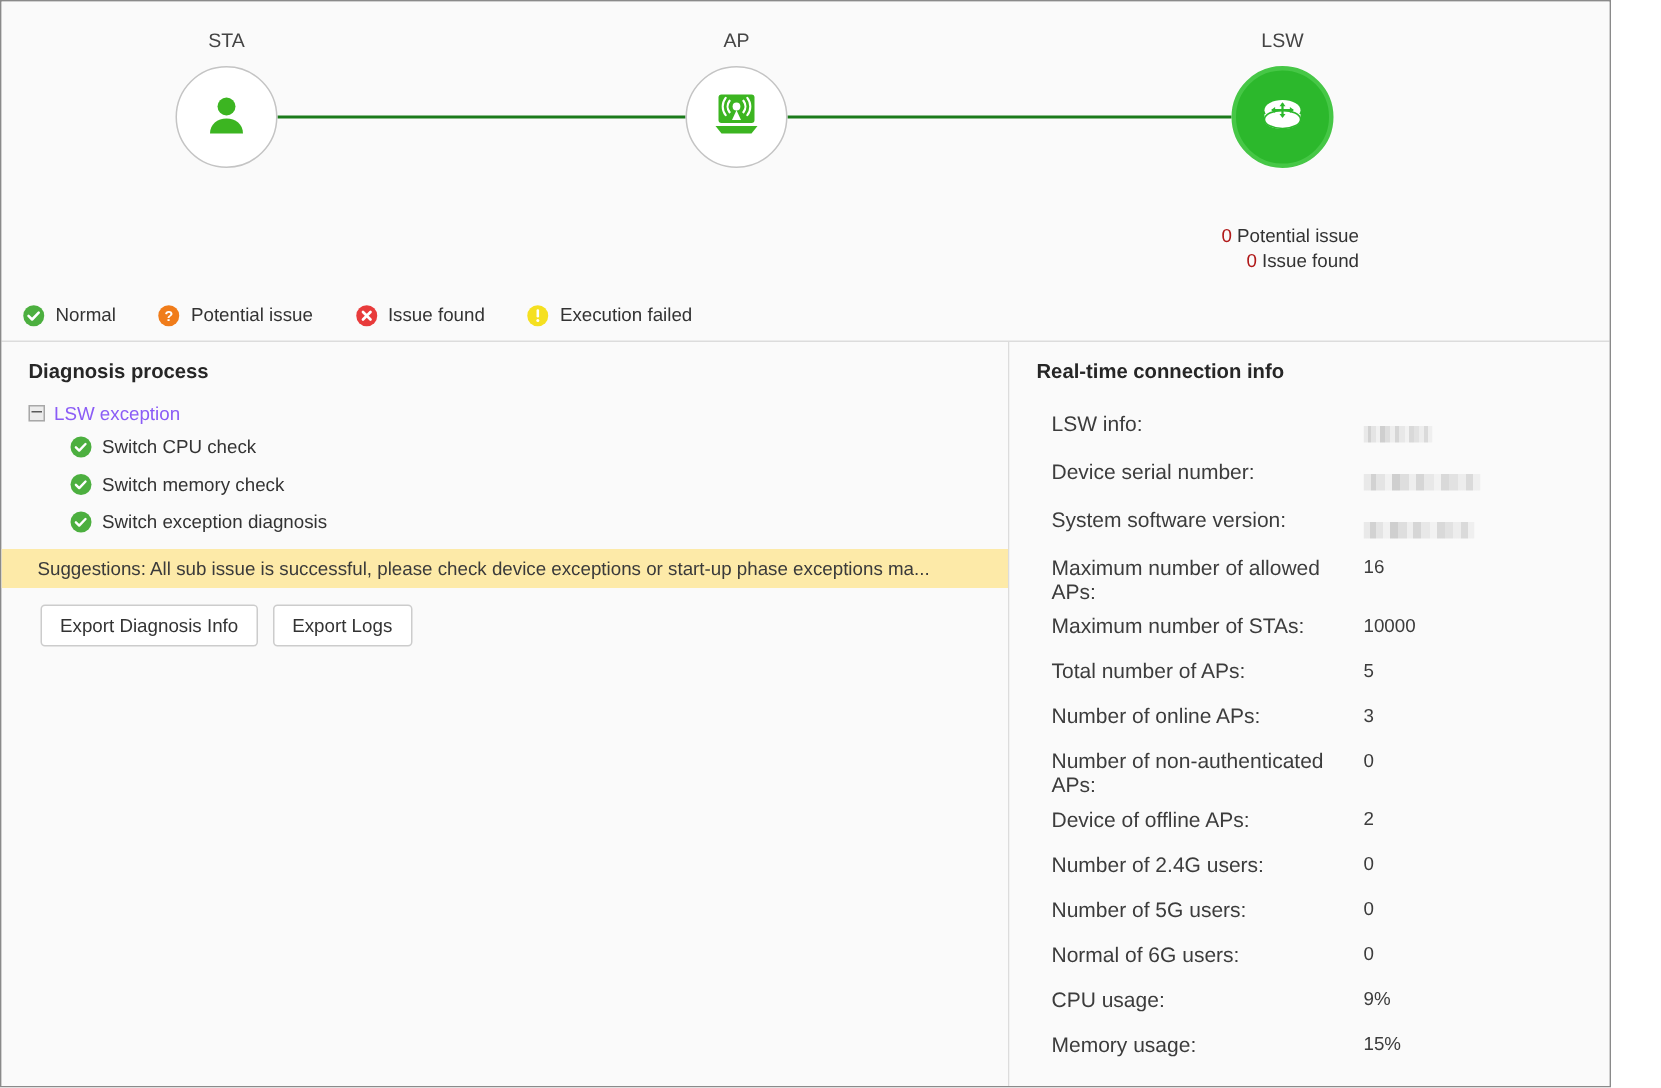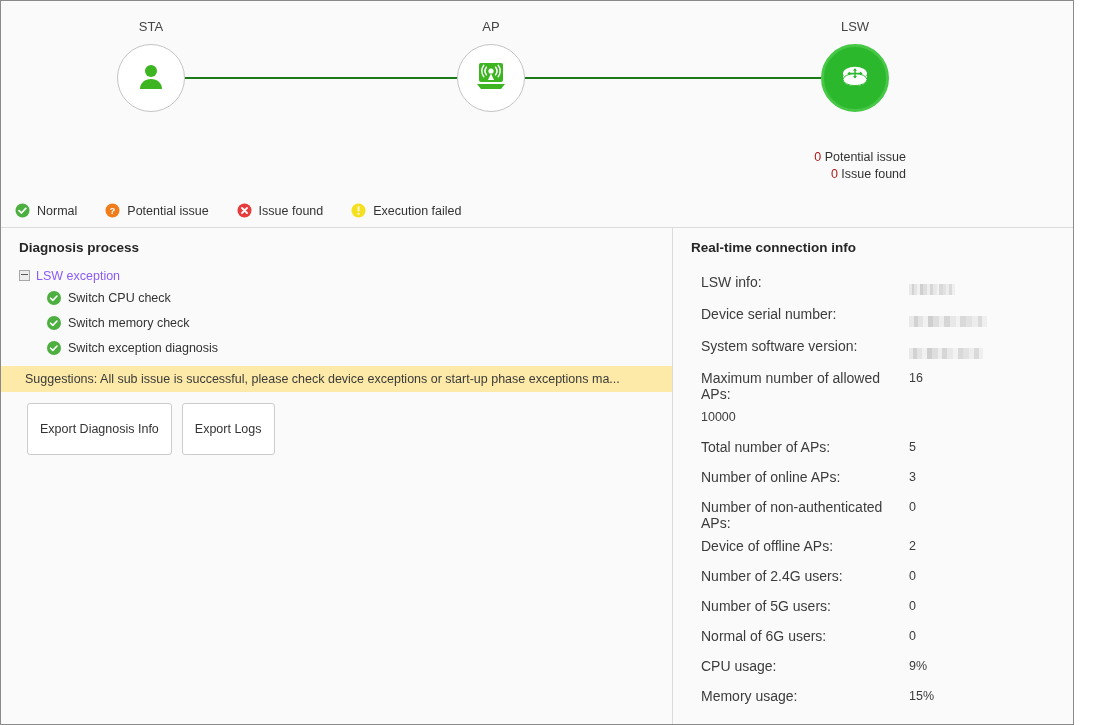--- a/index.html
+++ b/index.html
@@ -74,21 +74,21 @@
   .legend {
     position: absolute;
     left: 14px;
     top: 202px;
     display: flex;
     align-items: center;
     gap: 28px;
   }
   .legend-item {
     display: flex;
-    align-items: center;
+    align-items: flex-start;
     gap: 7px;
     font-size: 12.5px;
     color: #333333;
   }
   .legend-ico {
     width: 15px;
     height: 15px;
     border-radius: 50%;
     display: flex;
     align-items: center;
@@ -213,21 +213,21 @@
     display: flex;
     gap: 10px;
   }
   .btn {
     background: #ffffff;
     border: 1px solid #cccccc;
     border-radius: 3px;
     font-family: "Liberation Sans", sans-serif;
     font-size: 12.5px;
     color: #333333;
-    padding: 17px 12px;
+    padding: 5px 12px;
     cursor: pointer;
     line-height: 16px;
   }
 
   
   .info-list {
     padding: 12px 0 0 0;
   }
   .info-row {
     display: flex;
@@ -459,20 +459,21 @@
           </div>
         </div>
 
 
         <div class="info-row">
           <div class="info-label">Maximum number of allowed APs:</div>
           <div class="info-value">16</div>
         </div>
 
         <div class="info-row">
+          <div class="info-label">Maximum number of STAs:</div>
           <div class="info-value">10000</div>
         </div>
 
         <div class="info-row">
           <div class="info-label">Total number of APs:</div>
           <div class="info-value">5</div>
         </div>
 
         <div class="info-row">
           <div class="info-label">Number of online APs:</div>

